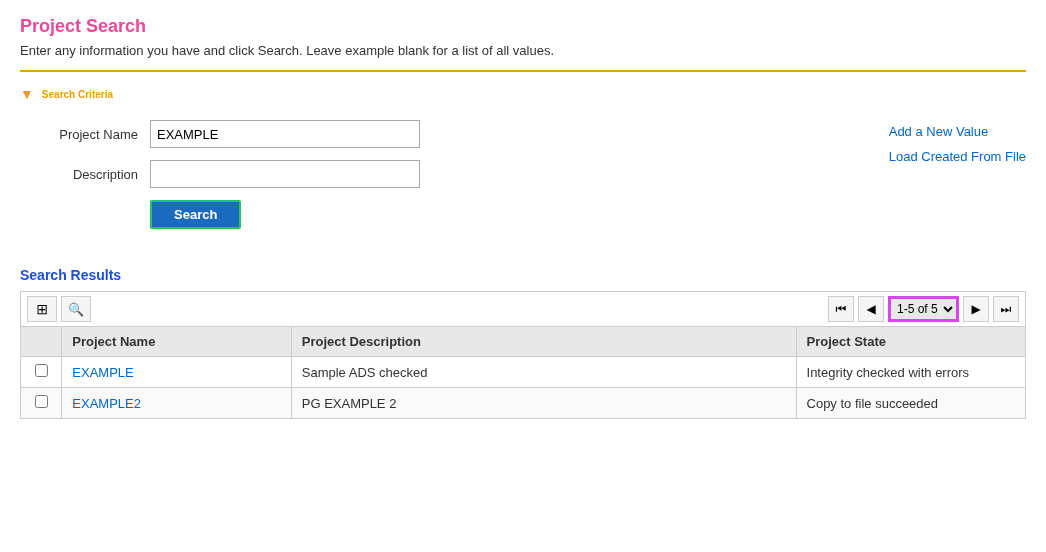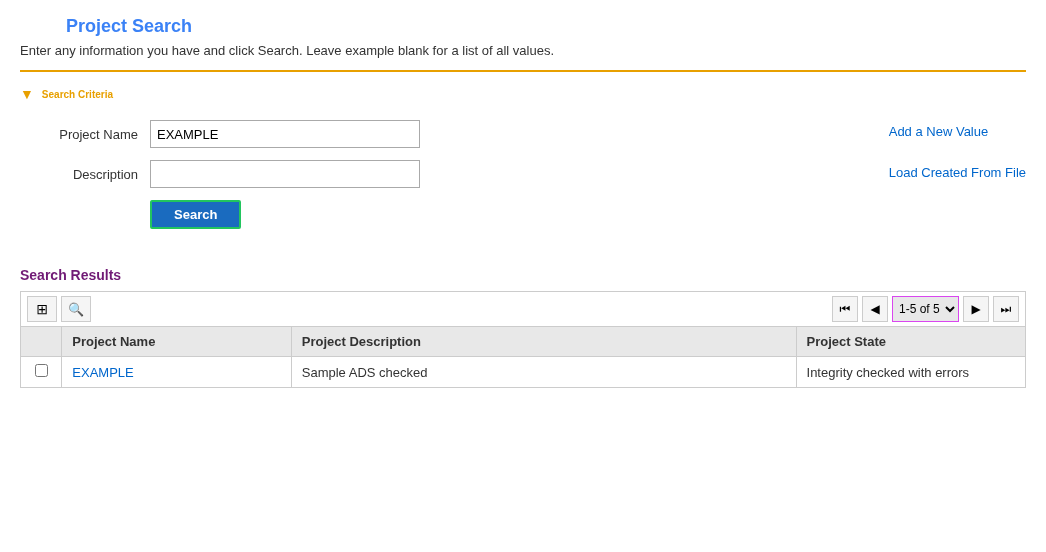--- a/index.html
+++ b/index.html
@@ -1,20 +1,20 @@
 <!DOCTYPE html>
 <html><head>
   <meta charset="utf-8">
   <style>
     * { box-sizing: border-box; margin: 0; padding: 0; }
     body { font-family: Arial, sans-serif; font-size: 13px; color: #333; background: #fff; }
 
     .page-container { padding: 16px 20px; max-width: 1046px; }
 
-    .page-title { font-size: 18px; font-weight: bold; color: #3b82f6; margin-bottom: 6px; margin-left: 46px; }
+    .page-title { font-size: 18px; font-weight: bold; color: #ec4899; margin-bottom: 6px; }
     .page-subtitle { font-size: 13px; color: #333; margin-bottom: 12px; }
 
     .divider { border: none; border-top: 2px solid #e8a000; margin-bottom: 14px; }
 
     .section-header {
       display: flex; align-items: center; gap: 8px;
       cursor: pointer; margin-bottom: 14px;
     }
     .section-header-title { font-size: 10px; font-weight: bold; color: #e8a000; }
     .chevron-icon { color: #e8a000; font-size: 14px; }
@@ -31,44 +31,44 @@
       border: 2px solid #22c55e;
       padding: 5px 22px;
       font-size: 13px;
       font-weight: bold;
       cursor: pointer;
       border-radius: 2px;
     }
 
     .layout-row { display: flex; }
     .form-section { flex: 1; }
-    .action-links-section { display: flex; flex-direction: column; gap: 26px; padding-top: 4px; padding-left: 60px; justify-content: flex-start; }
+    .action-links-section { display: flex; flex-direction: column; gap: 10px; padding-top: 4px; padding-left: 60px; justify-content: flex-start; }
 
-    .results-title { font-size: 14px; font-weight: bold; color: #701a75; margin-bottom: 8px; }
+    .results-title { font-size: 14px; font-weight: bold; color: #1d4ed8; margin-bottom: 8px; }
 
     .results-toolbar {
       display: flex; align-items: center; border: 1px solid #ccc;
       border-bottom: none; padding: 4px 6px; gap: 4px; background: #fff;
     }
     .toolbar-btn {
       width: 30px; height: 26px; border: 1px solid #ccc; background: #f5f5f5;
       cursor: pointer; display: flex; align-items: center; justify-content: center;
       font-size: 14px;
     }
 
     .pagination {
       display: flex; align-items: center; gap: 4px; margin-left: auto;
     }
     .page-nav-btn {
       width: 26px; height: 26px; border: 1px solid #ccc; background: #f5f5f5;
       cursor: pointer; display: flex; align-items: center; justify-content: center;
       font-size: 12px;
     }
     .page-select {
-      height: 26px; border: 1px solid #d946ef; background: #e8e8e8;
+      height: 26px; border: 3px solid #d946ef; background: #e8e8e8;
       font-size: 12px; padding: 0 2px;
     }
 
     .results-table { width: 100%; border-collapse: collapse; border: 1px solid #ccc; }
     .results-table th {
       background: #e8e8e8; border: 1px solid #ccc; padding: 7px 10px;
       text-align: left; font-size: 13px; font-weight: bold;
     }
     .results-table td {
       border: 1px solid #ccc; padding: 7px 10px; font-size: 13px; vertical-align: middle;
@@ -161,16 +161,22 @@
           <th class="col-state">Project State</th>
         </tr>
       </thead>
       <tbody id="results-tbody">
       <tr>
             <td class="col-checkbox"><input type="checkbox" style=""></td>
             <td class="col-name"><a class="row-link">EXAMPLE</a></td>
             <td class="col-desc">Sample ADS checked</td>
             <td class="col-state">Integrity checked with errors</td>
           </tr>
+          <tr>
+            <td class="col-checkbox"><input type="checkbox" style=""></td>
+            <td class="col-name"><a class="row-link">EXAMPLE2</a></td>
+            <td class="col-desc">PG EXAMPLE 2</td>
+            <td class="col-state">Copy to file succeeded</td>
+          </tr>
         </tbody>
     </table>
   </div>
 </div>
 
 </body></html>

